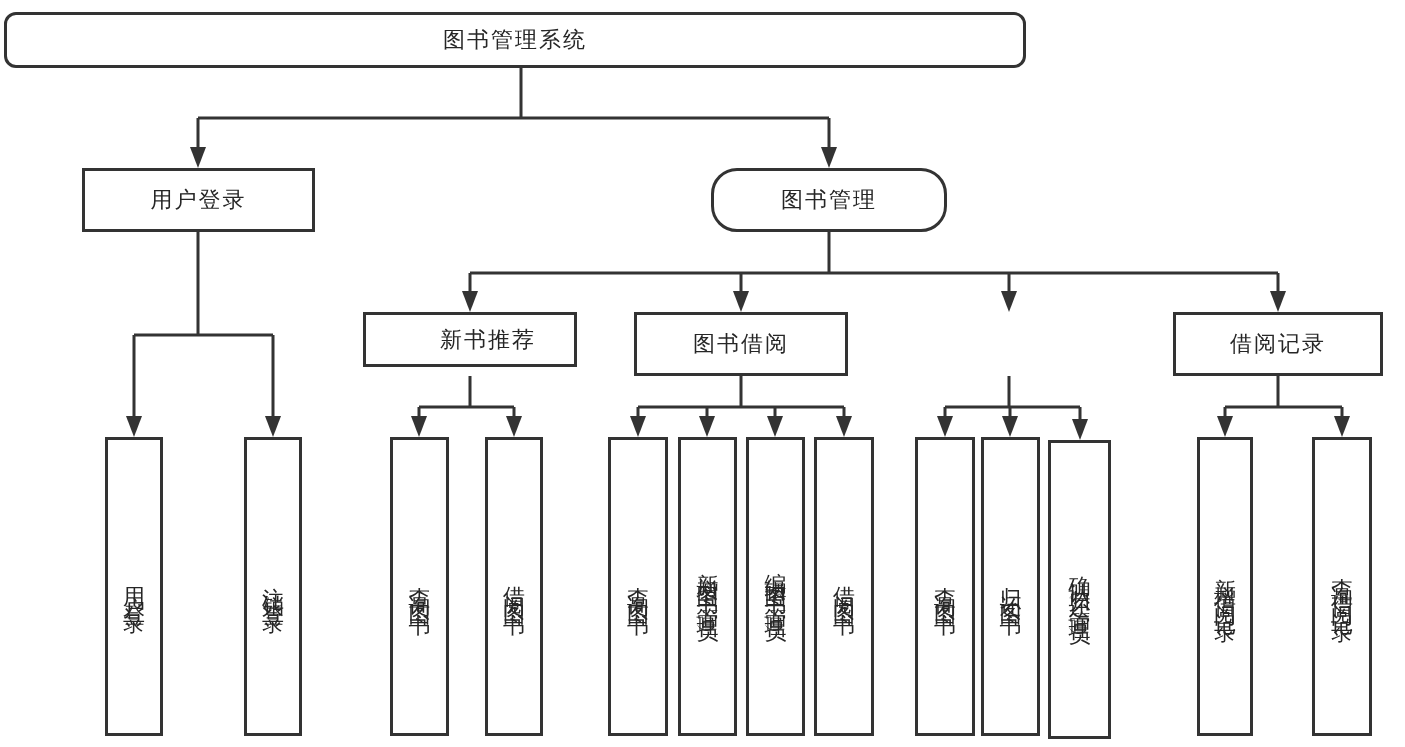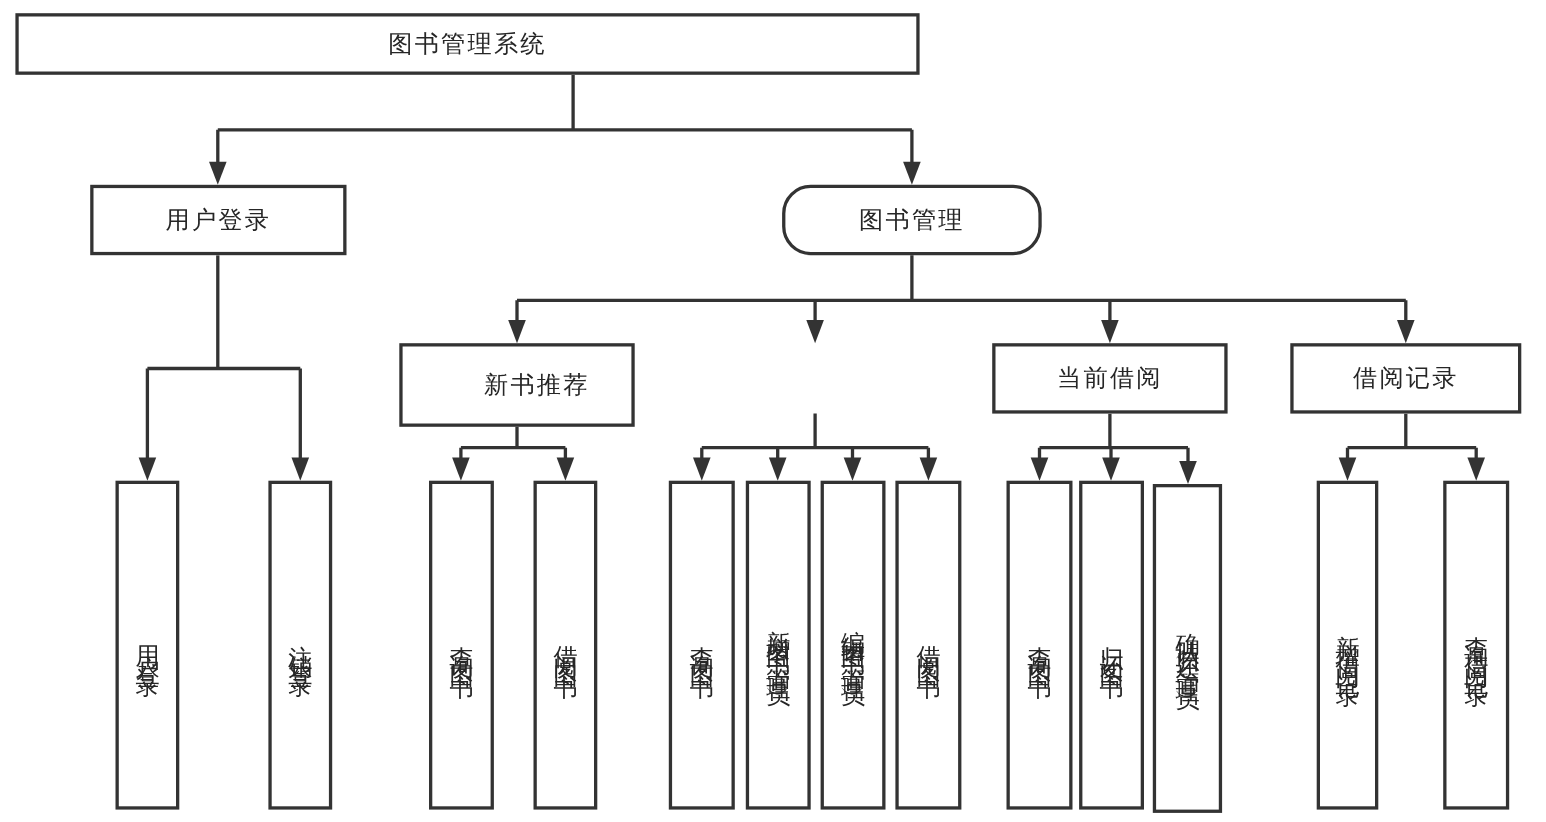--- a/index.html
+++ b/index.html
@@ -106,36 +106,36 @@
       <polygon points="767,416 783,416 775,437"></polygon>
       <polygon points="836,416 852,416 844,437"></polygon>
       <polygon points="937,416 953,416 945,437"></polygon>
       <polygon points="1002,416 1018,416 1010,437"></polygon>
       <polygon points="1072,419 1088,419 1080,440"></polygon>
       <polygon points="1217,416 1233,416 1225,437"></polygon>
       <polygon points="1334,416 1350,416 1342,437"></polygon>
     </g>
   </svg>
 
-  <div class="node" style="left:14px; top:12px; width:822px; height:56px;">
+  <div class="node" style="left:4px; top:12px; width:1022px; height:56px;border-radius:12px;">
     <span>图书管理系统</span>
   </div>
 
   <div class="node" style="left:82px; top:168px; width:233px; height:64px;">
     <span>用户登录</span>
   </div>
   <div class="node" style="left:711px; top:168px; width:236px; height:64px;border-radius:26px;">
     <span>图书管理</span>
   </div>
 
-  <div class="node" style="left:363px; top:312px; width:214px; height:76px;padding-left:36px;">
+  <div class="node" style="left:363px; top:312px; width:214px; height:55px;padding-left:36px;">
     <span>新书推荐</span>
   </div>
-  <div class="node" style="left:902px; top:312px; width:214px; height:64px;">
-    <span>当前借阅</span>
+  <div class="node" style="left:634px; top:312px; width:214px; height:64px;">
+    <span>图书借阅</span>
   </div>
   <div class="node" style="left:1173px; top:312px; width:210px; height:64px;">
     <span>借阅记录</span>
   </div>
 
   <div class="leaf" style="left:105px; top:437px; width:58px; height:299px;">
     <span class="vtext">用户登录</span>
   </div>
   <div class="leaf" style="left:244px; top:437px; width:58px; height:299px;">
     <span class="vtext">注销登录</span>

